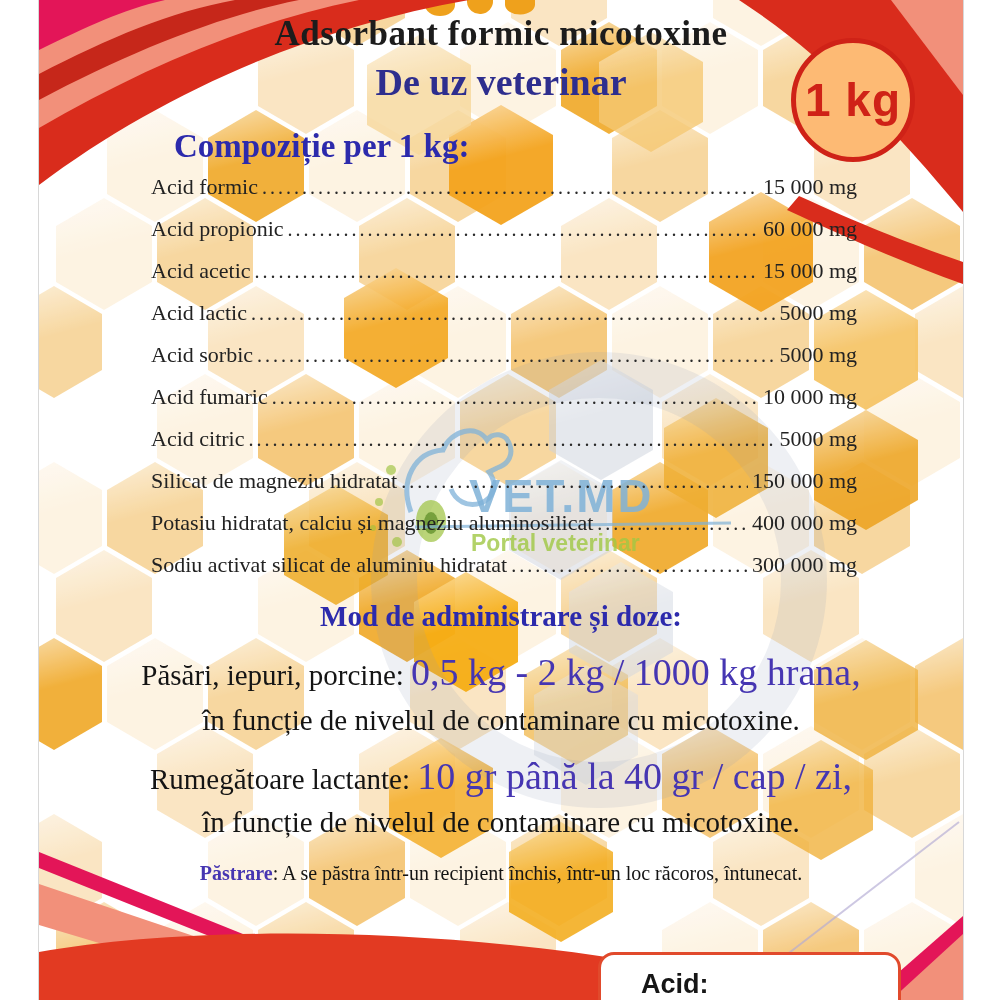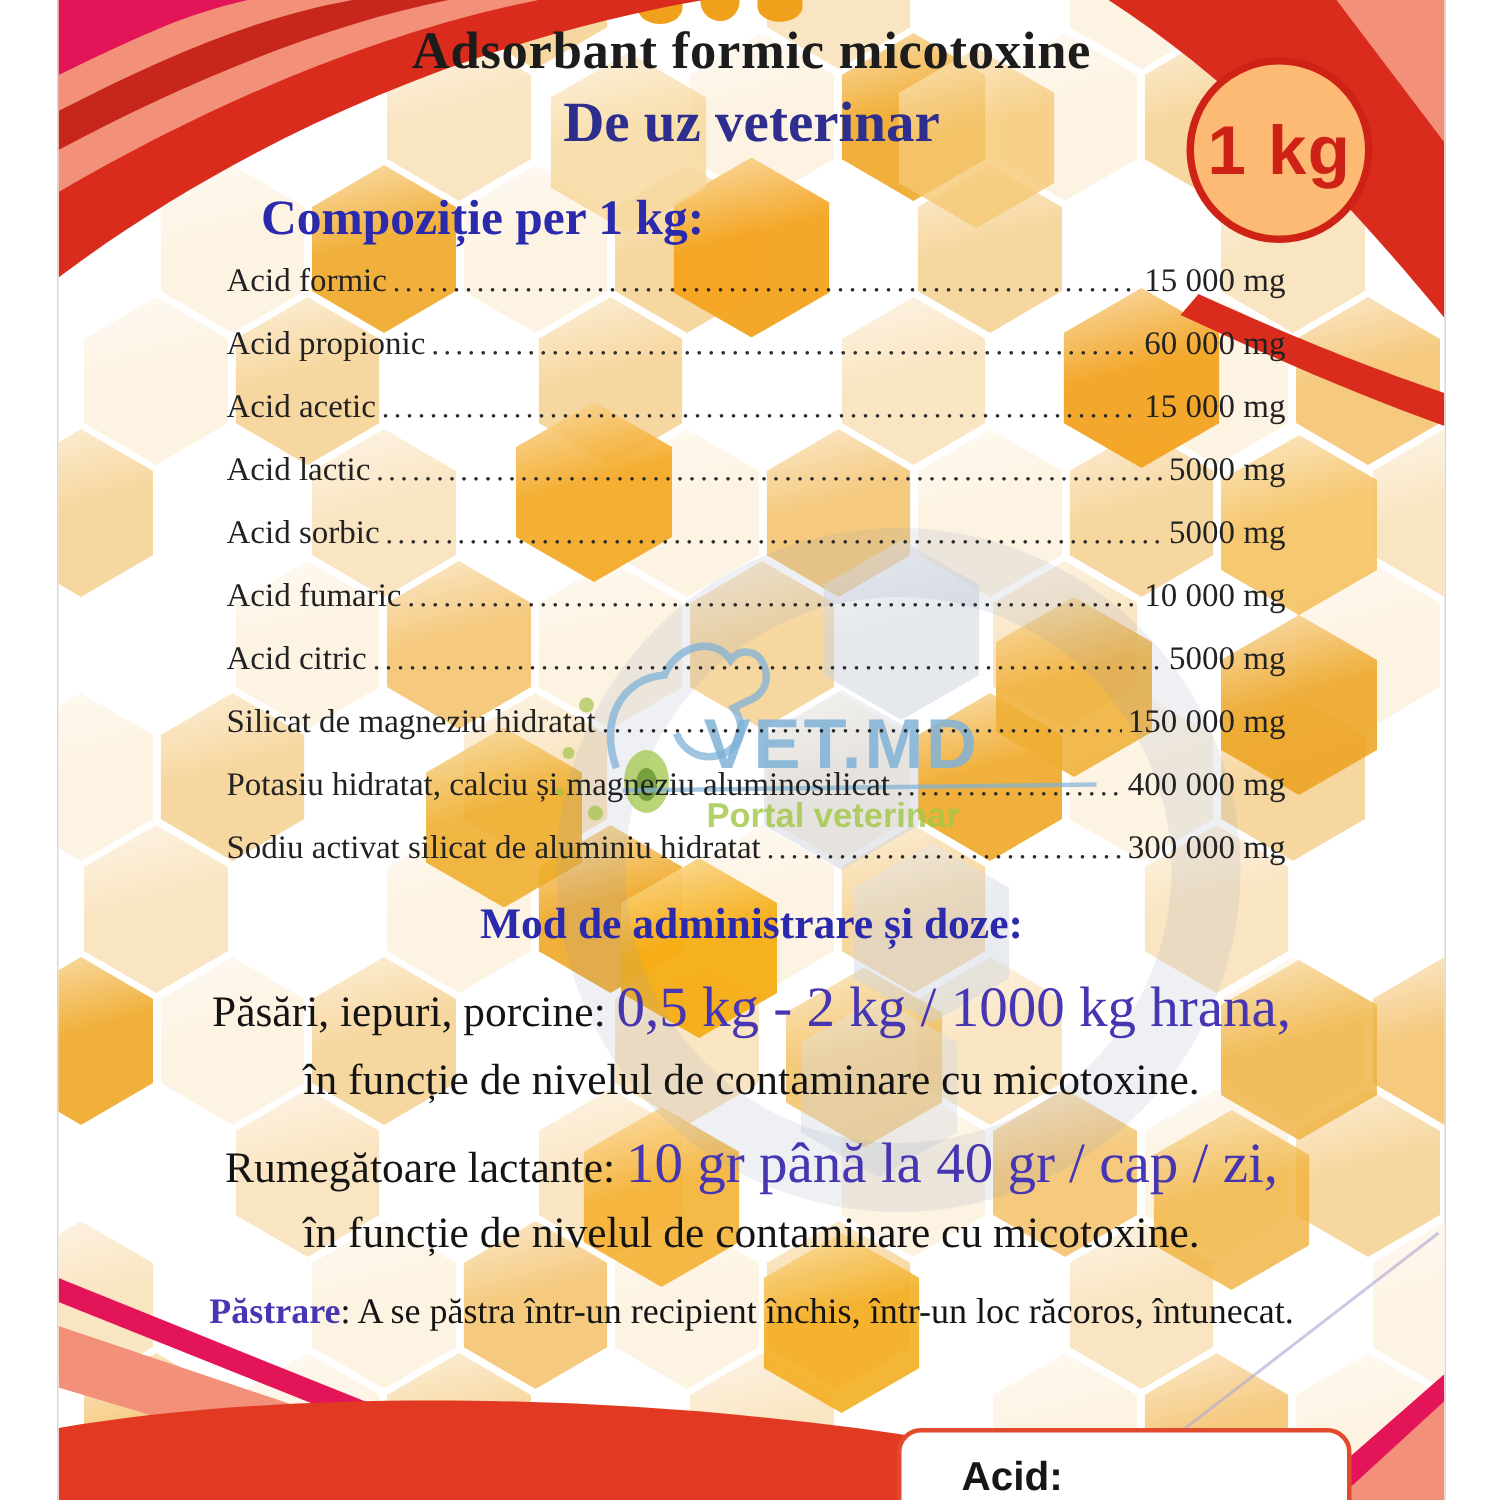--- a/index.html
+++ b/index.html
@@ -23,21 +23,21 @@
   .ing-list{top:174px;left:112px;width:706px;}
   .ing-row{display:flex;align-items:baseline;height:42px;font-size:22px;color:#222;}
   .ing-name{white-space:nowrap;}
   .ing-dots{flex:1;overflow:hidden;white-space:nowrap;margin:0 4px;letter-spacing:3px;font-size:20px;color:#2a2a2a;}
   .ing-dots::after{content:"....................................................................................................................................................................";}
   .ing-amount{white-space:nowrap;}
   .admin-heading{top:600px;left:0;width:100%;text-align:center;font-size:29px;font-weight:bold;color:var(--heading-blue);}
   .dose-line{left:0;width:100%;text-align:center;font-size:29px;color:#141414;}
   .dose-line .blue{color:var(--dose-blue);font-size:38px;}
   .l1{top:650px;} .l2{top:704px;} .l3{top:754px;} .l4{top:806px;}
-  .storage{top:862px;left:0;width:100%;text-align:center;font-size:24px;color:#141414;}
+  .storage{top:862px;left:0;width:100%;text-align:center;font-size:20px;color:#141414;}
   .storage .blue{color:var(--dose-blue);font-weight:bold;}
   .warning{top:912px;left:0;width:100%;text-align:center;font-size:25px;font-weight:bold;color:var(--heading-blue);}
   .serial-box{top:952px;left:559px;width:303px;height:80px;background:#fff;border:3px solid var(--serial-border);
     border-radius:16px;box-sizing:border-box;}
   .serial-box span{position:absolute;left:40px;top:14px;font-family:"Liberation Sans","DejaVu Sans",sans-serif;
     font-size:27px;font-weight:bold;color:#161616;}
   svg text{font-family:"Liberation Sans","DejaVu Sans",sans-serif;font-weight:bold;}
 </style>
 </head>
 <body>

